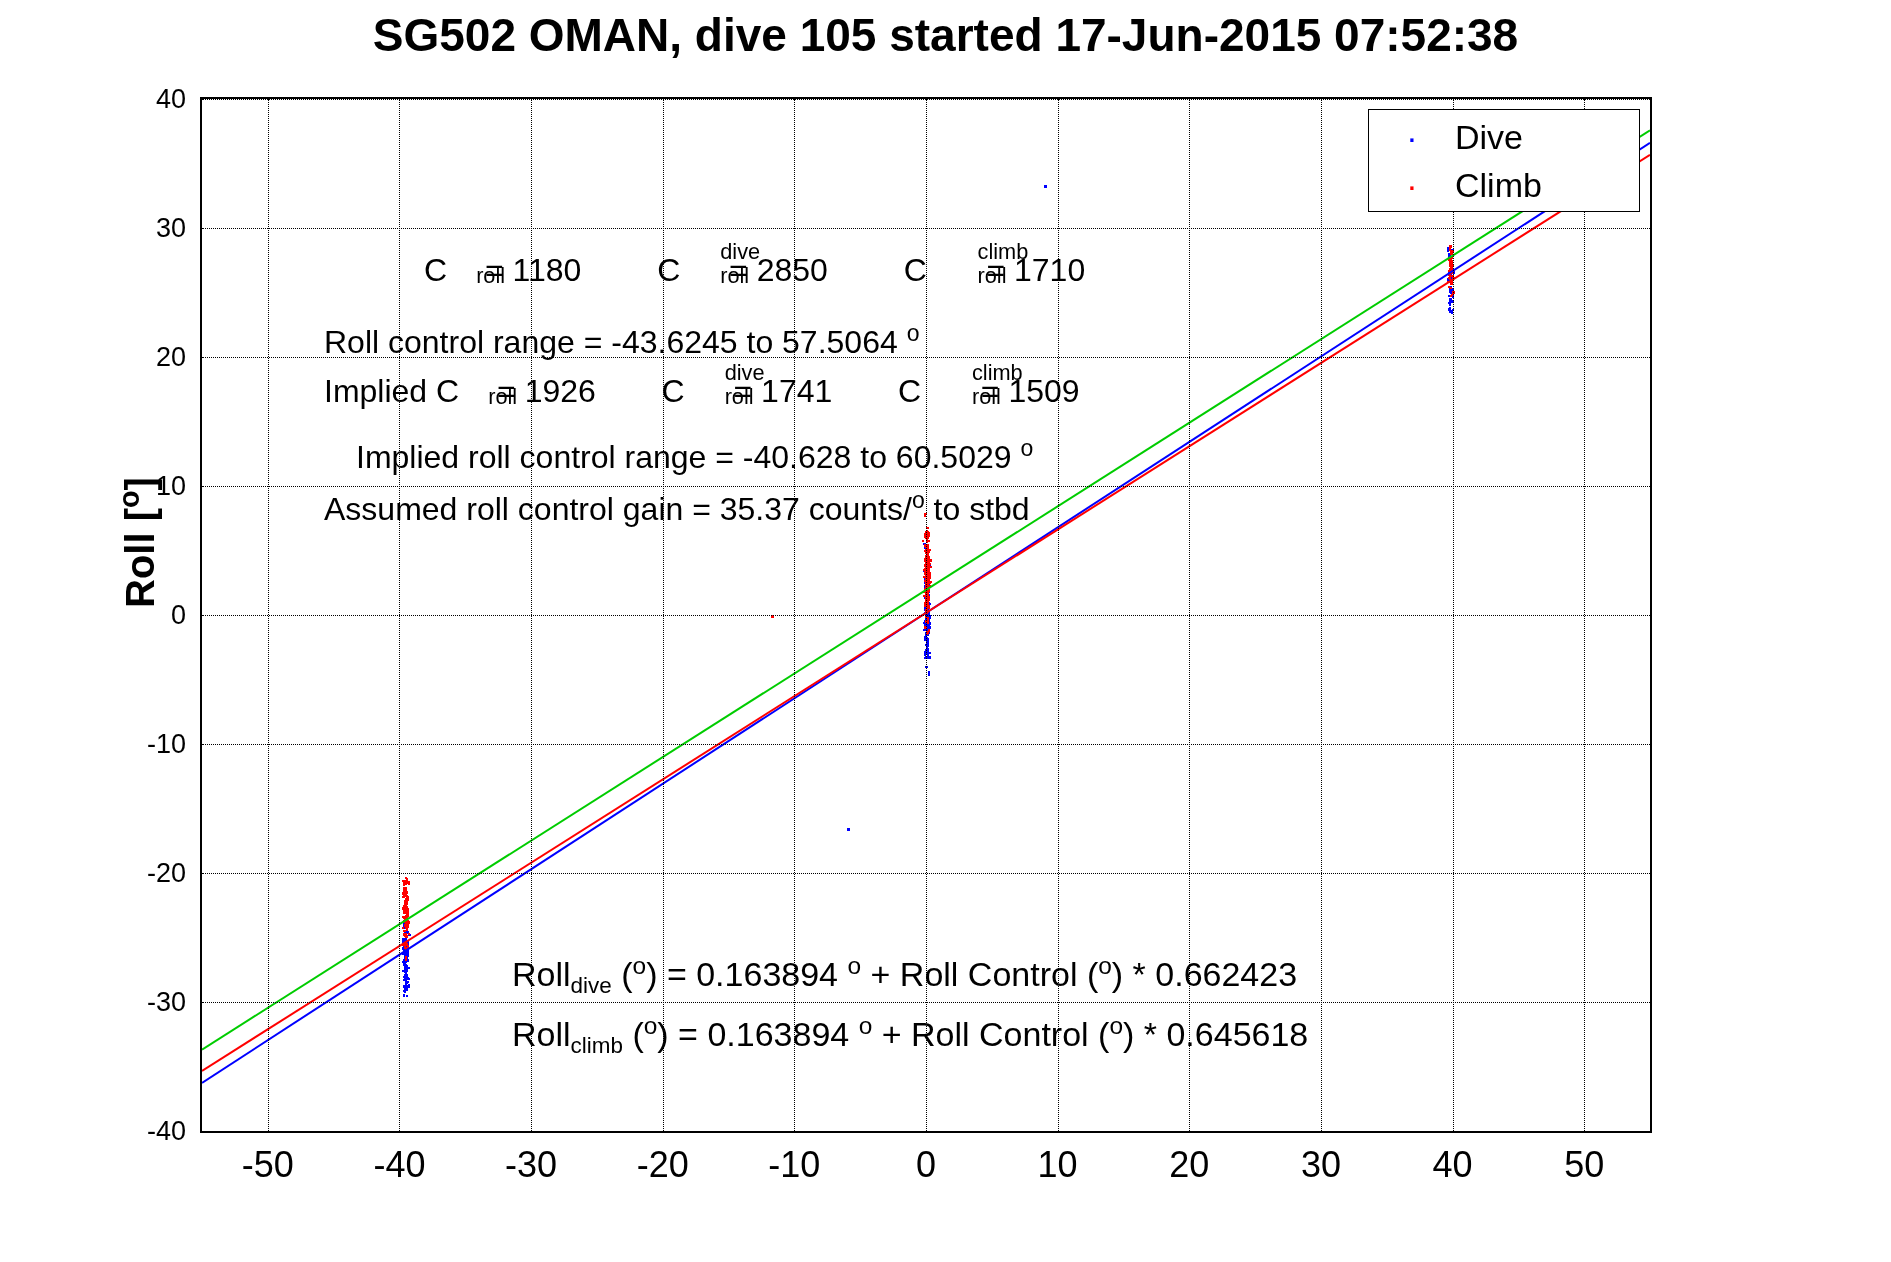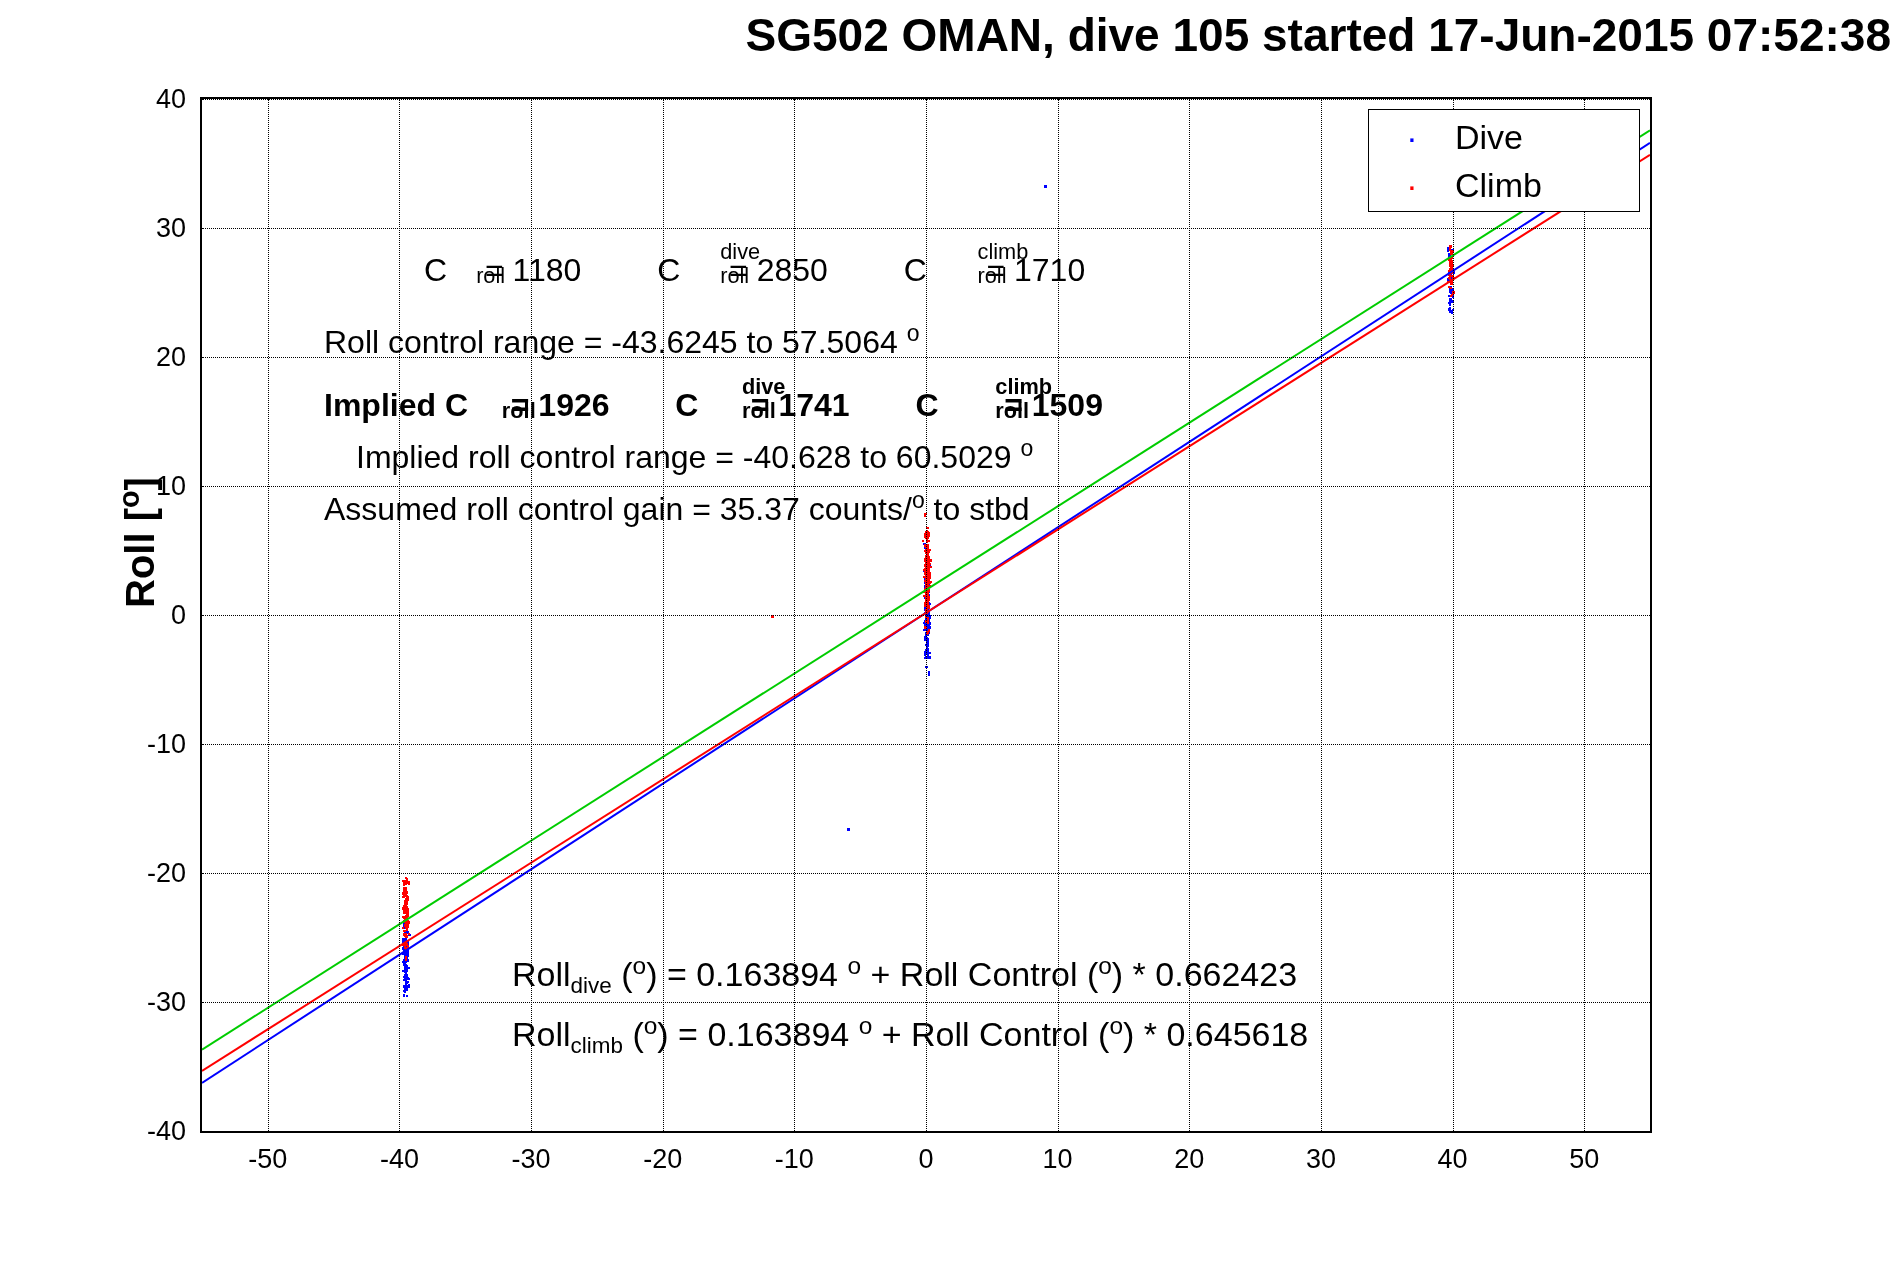--- a/index.html
+++ b/index.html
@@ -1,36 +1,36 @@
 <!DOCTYPE html>
 <html><head>
 <meta charset="utf-8">
 <style>
   html,body{margin:0;padding:0;background:#ffffff;}
   body{width:1891px;height:1262px;font-family:"Liberation Sans",sans-serif;color:#000;overflow:hidden;}
   #root{position:relative;width:1891px;height:1262px;}
 
   .title{
-    position:absolute;left:0;top:8px;width:1891px;text-align:right;
+    position:absolute;left:0;top:8px;width:1891px;text-align:center;
     font-size:46px;font-weight:700;letter-spacing:0px;
   }
 
   
   #plot{
     position:absolute;left:200px;top:97px;width:1452px;height:1036px;
     border:2px solid #000;box-sizing:border-box;background:#fff;
   }
   #inner{position:absolute;left:0;top:0;right:0;bottom:0;overflow:hidden;}
 
   .gridv,.gridh{position:absolute;background:transparent;}
   .gridv{width:0;border-left:1px dotted #000;top:0;bottom:0;}
   .gridh{height:0;border-top:1px dotted #000;left:0;right:0;}
 
   .tickx{position:absolute;top:1036px;transform:translate(-50%,0);
-    font-size:27px;padding-top:9px;white-space:nowrap;}
+    font-size:36px;padding-top:9px;white-space:nowrap;}
   .ticky{position:absolute;left:-16px;transform:translate(-100%,-50%);
     font-size:27px;white-space:nowrap;}
 
   .xlabel{position:absolute;left:200px;top:1180px;width:1452px;text-align:center;
     font-size:40px;font-weight:700;}
   .ylabel{position:absolute;left:-60px;top:520px;width:400px;text-align:center;
     font-size:40px;font-weight:700;transform:rotate(-90deg);transform-origin:50% 50%;}
 
   .deg{font-size:0.72em;vertical-align:super;line-height:0;}
 
@@ -992,21 +992,21 @@
       <span>= 2850</span>
       <span style="display:inline-block;width:58px"></span>
       <span class="csym"><span>C</span><span class="sp">climb</span><span class="sb">roll</span><span class="pad">climb</span></span>
       <span>= 1710</span>
     </div>
 
     <div class="ann" style="left:122px;top:225px;">
       <span>Roll control range = -43.6245 to 57.5064 </span><span class="deg">o</span>
     </div>
 
-    <div class="ann" style="left:122px;top:288px;font-weight:bold;">
+    <div class="ann" style="left:122px;top:274px;">
       <span>Implied C</span><span class="csym"><span class="sb">roll</span><span class="pad">roll</span></span>
       <span>= 1926</span>
       <span style="display:inline-block;width:48px"></span>
       <span class="csym"><span>C</span><span class="sp">dive</span><span class="sb">roll</span><span class="pad">dive</span></span>
       <span>= 1741</span>
       <span style="display:inline-block;width:48px"></span>
       <span class="csym"><span>C</span><span class="sp">climb</span><span class="sb">roll</span><span class="pad">climb</span></span>
       <span>= 1509</span>
     </div>
 

